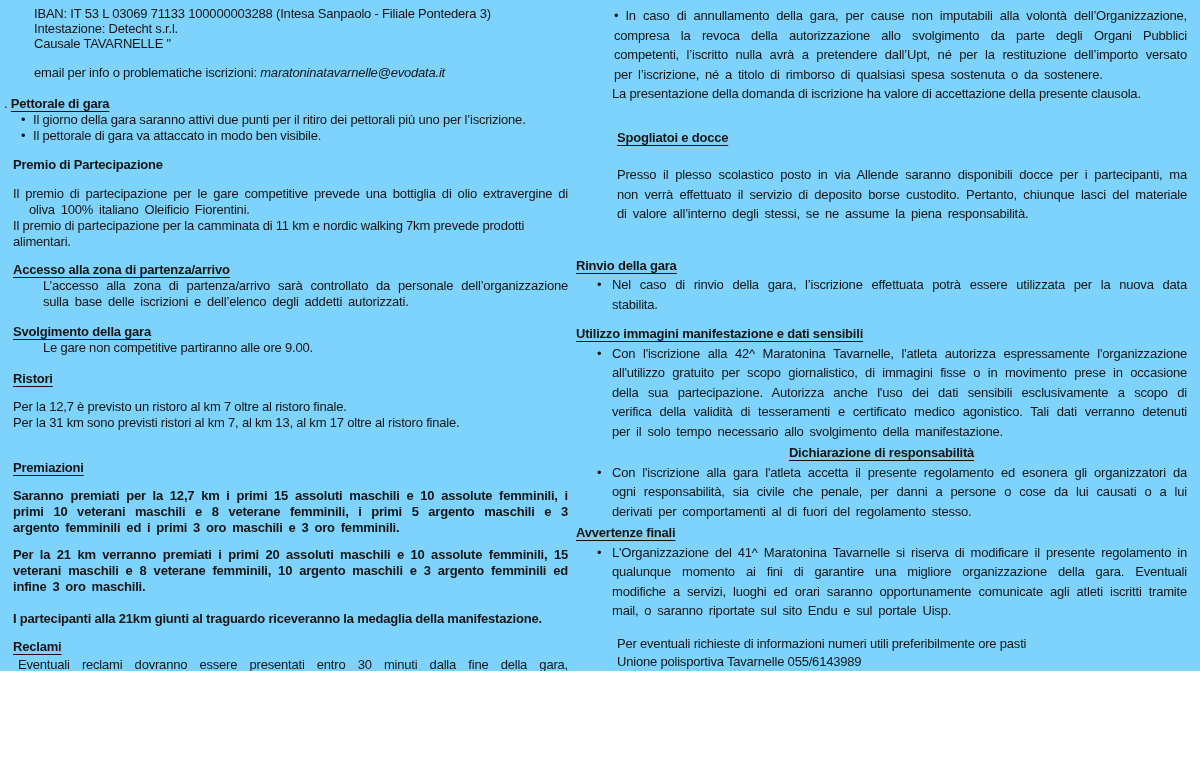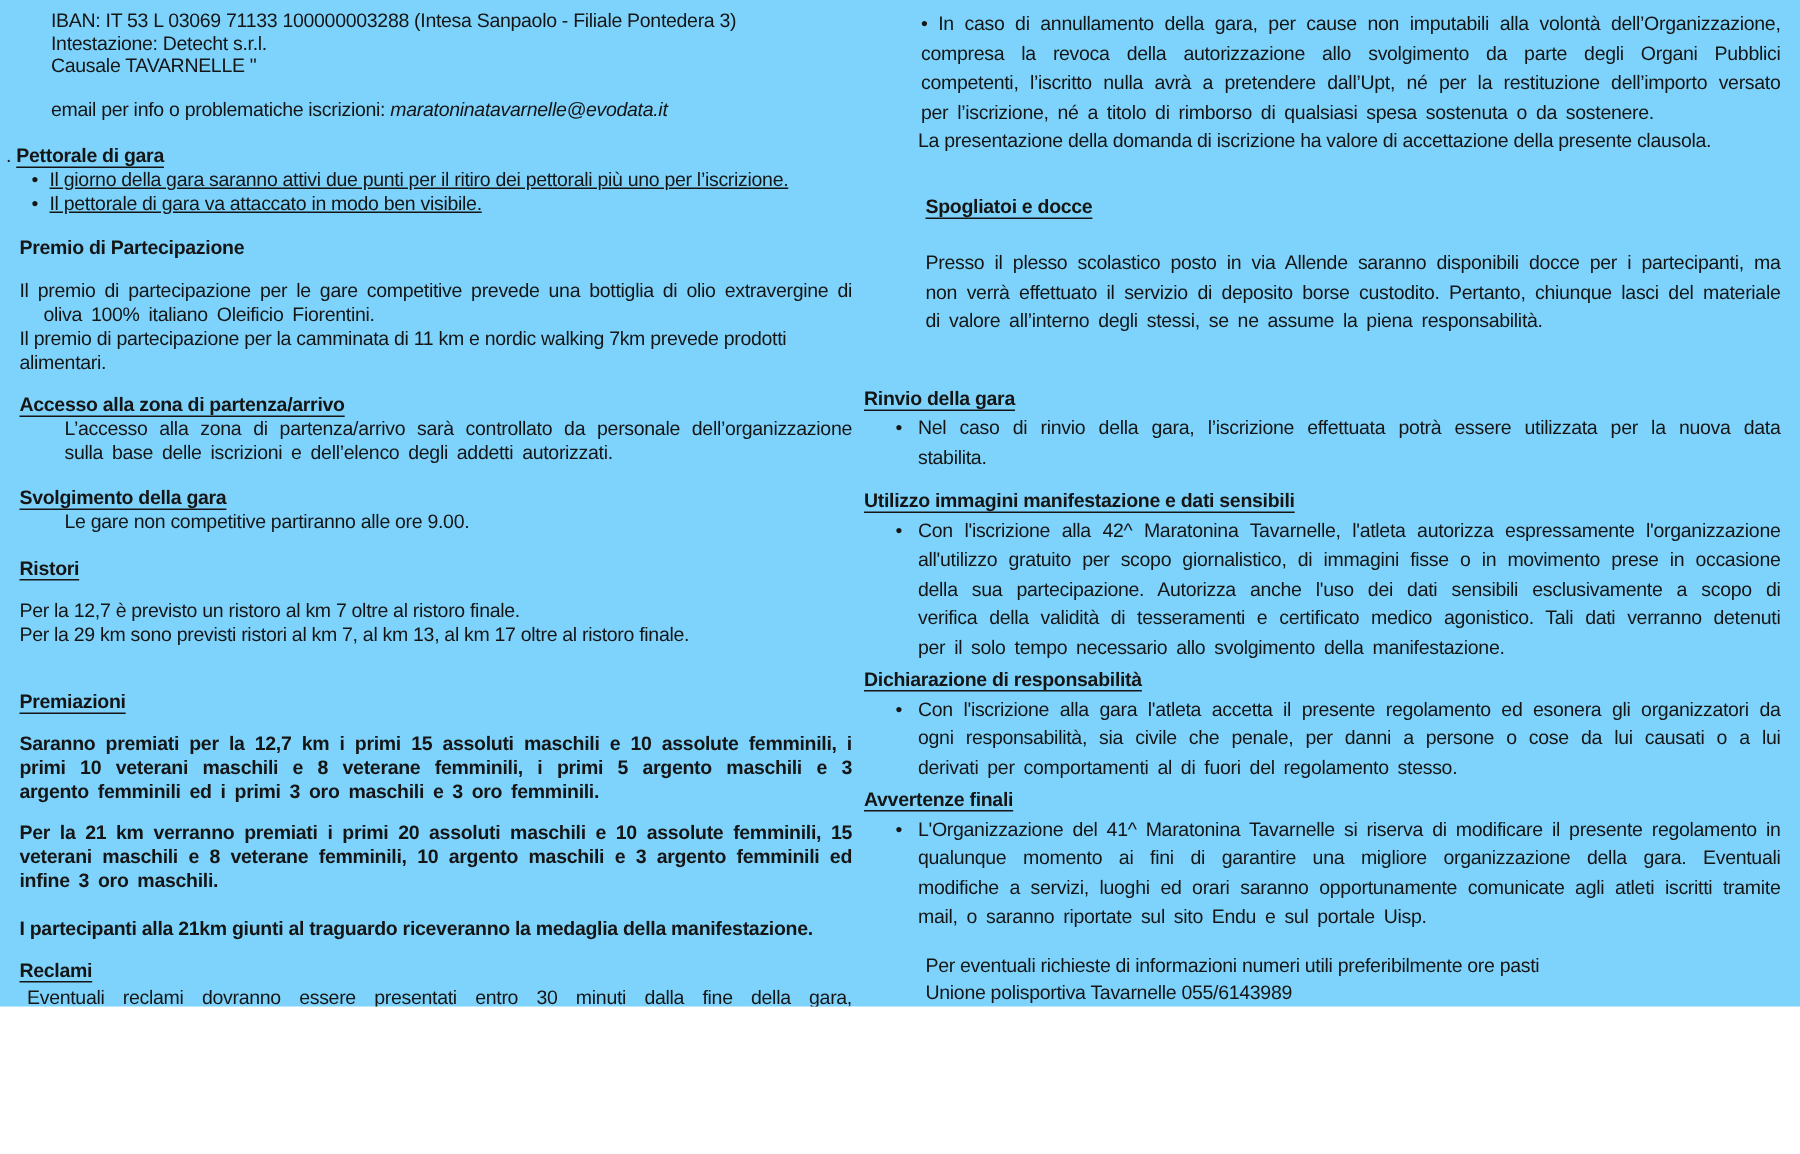--- a/index.html
+++ b/index.html
@@ -19,21 +19,21 @@
   .just { text-align: justify; word-spacing: 2.5px; }
   .b    { font-weight: bold; }
   .it   { font-style: italic; text-align: center; }
   .h    { font-weight: bold; text-decoration: underline; text-underline-offset: 2.5px; }
 
   
   .bank { line-height: 15px; margin-left: 21px; }
   .email-line { margin-top: 14px; margin-left: 21px; }
   .pettorale-h { margin-top: 15px; margin-left: -9px; }
   .dotlist { margin: 0; padding: 0; list-style: none; line-height: 15.5px; }
-  .dotlist li { position: relative; margin-left: 8px; padding-left: 12px; text-decoration: underline; }
+  .dotlist li { position: relative; margin-left: 8px; padding-left: 12px; }
   .dotlist li::before { content: "\2022"; position: absolute; left: 0; }
   .premio-h { margin-top: 14px; }
   .hang16 { padding-left: 16px; text-indent: -16px; margin-top: 13px; }
   .accesso-h { margin-top: 12px; }
   .ind30 { margin-left: 30px; }
   .svolg-h { margin-top: 14px; }
   .tight { line-height: 15.5px; }
   .ristori-h { margin-top: 15px; }
   .ristori-body { margin-top: 12px; }
   .premiaz-h { margin-top: 29px; }
@@ -48,21 +48,21 @@
   .bp::before { content: "\2022"; position: absolute; left: 21px; }
   .bp-flat { padding-left: 38px; }
   .bp-flat::before { content: "\2022\00a0"; }
   .pl36 { padding-left: 36px; }
   .ind41 { margin-left: 41px; }
   .r-top { margin-top: 2px; }
   .spogl-h { margin-top: 24px; margin-left: 41px; }
   .spogl-p { margin-top: 18px; }
   .rinvio-h { margin-top: 32px; }
   .utilizzo-h { margin-top: 10px; }
-  .dich-h { margin-top: 2px; }
+  .dich-h { margin-top: 2px; text-align: center; }
   .avv-h { margin-top: 2px; }
   .avv-b { }
   .contacts { margin-top: 14px; line-height: 18.5px; }
   .footer-h { margin-top: 5px; font-size: 19px; line-height: 24px; font-weight: bold; }
 </style>
 </head>
 <body>
 
 <div class="page">
 
@@ -91,21 +91,21 @@
     <div>Il premio di partecipazione per la camminata di 11 km e nordic walking 7km prevede prodotti alimentari.</div>
 
     <div class="h accesso-h">Accesso alla zona di partenza/arrivo</div>
     <div class="just ind30">L’accesso alla zona di partenza/arrivo sarà controllato da personale dell’organizzazione sulla base delle iscrizioni e dell’elenco degli addetti autorizzati.</div>
 
     <div class="h svolg-h">Svolgimento della gara</div>
     <div class="ind30 tight">Le gare non competitive partiranno alle ore 9.00.</div>
 
     <div class="h ristori-h">Ristori</div>
     <div class="ristori-body">Per la 12,7 è previsto un ristoro al km 7 oltre al ristoro finale.</div>
-    <div>Per la 29 km sono previsti ristori al km 7, al km 13, al km 17 oltre al ristoro finale.</div>
+    <div>Per la 31 km sono previsti ristori al km 7, al km 13, al km 17 oltre al ristoro finale.</div>
 
     <div class="h premiaz-h">Premiazioni</div>
     <div class="b just premiaz-p1">Saranno premiati per la 12,7 km i primi 15 assoluti maschili e 10 assolute femminili, i primi 10 veterani maschili e 8 veterane femminili, i primi 5 argento maschili e 3 argento femminili ed i primi 3 oro maschili e 3 oro femminili.</div>
     <div class="b just premiaz-p">Per la 21 km verranno premiati i primi 20 assoluti maschili e 10 assolute femminili, 15 veterani maschili e 8 veterane femminili, 10 argento maschili e 3 argento femminili ed infine 3 oro maschili.</div>
     <div class="b premiaz-p4">I partecipanti alla 21km giunti al traguardo riceveranno la medaglia della manifestazione.</div>
 
     <div class="h reclami-h">Reclami</div>
     <div class="just reclami-bullet">Eventuali reclami dovranno essere presentati entro 30 minuti dalla fine della gara, comunicandolo al giudice UISP e sarà considerata nelle modalità previste dal regolamento nazionale UISP.</div>
 
   </div>

